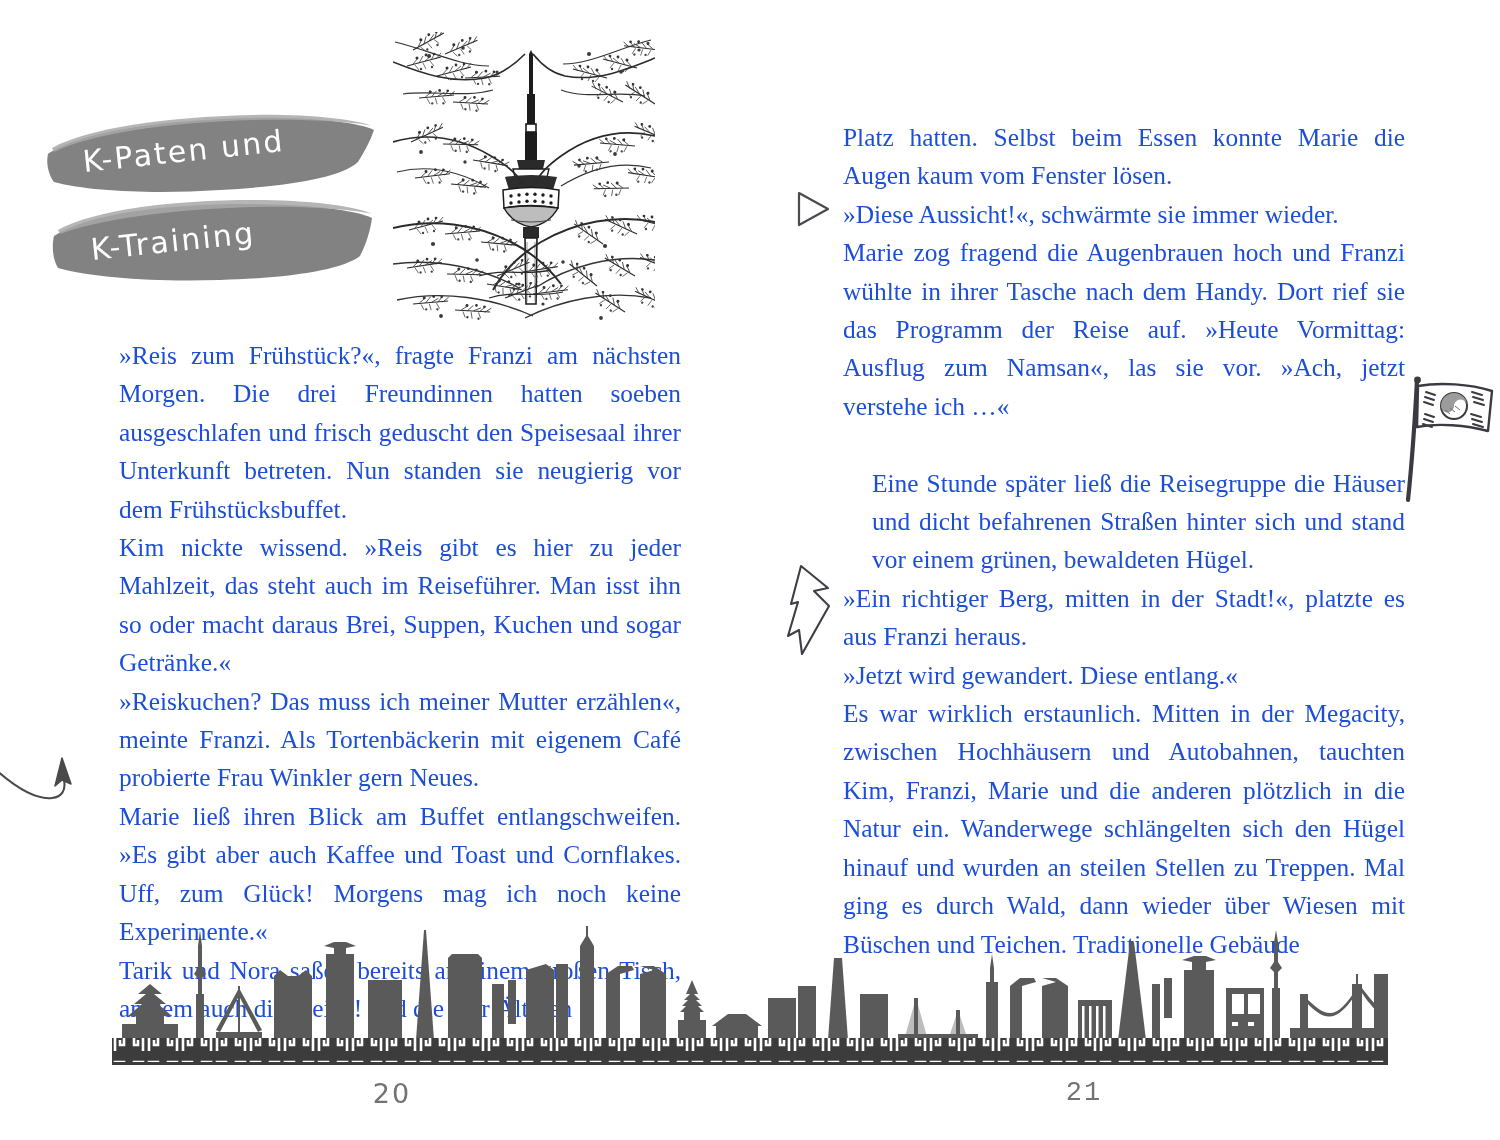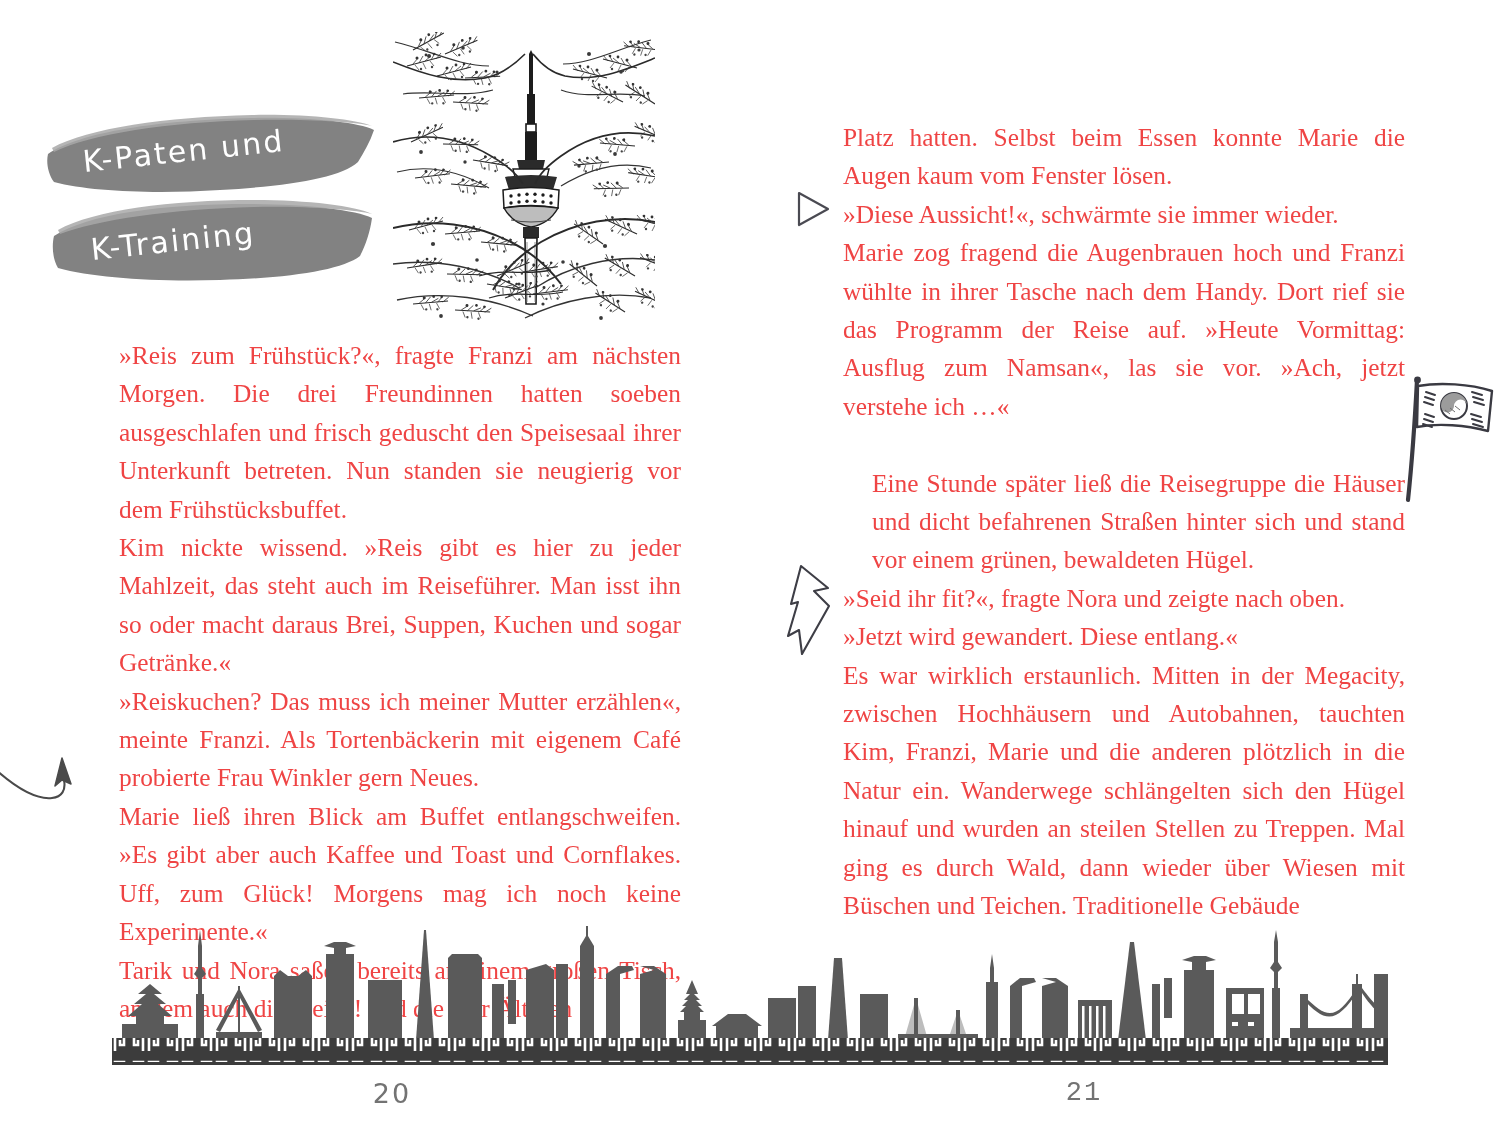--- a/index.html
+++ b/index.html
@@ -49,21 +49,21 @@
 
   
   .column {
     position: absolute;
     top: 336px;
     width: 562px;
     font-size: 25.4px;
     line-height: 38.4px;
     text-align: justify;
     text-justify: inter-word;
-    color: #ef4444;
+    color: #1d4ed8;
   }
   #column-left  { left: 119px; }
   #column-right { left: 843px; top: 118px; }
 
   .para {
     margin: 0;
     text-indent: 0;
   }
   .para.gap-before { margin-top: 38.4px; margin-left: 29px; }
 
@@ -276,21 +276,21 @@
     <p class="para">»Reiskuchen? Das muss ich meiner Mutter erzählen«, meinte Franzi. Als Tortenbäckerin mit eigenem Café probierte Frau Winkler gern Neues.</p>
     <p class="para">Marie ließ ihren Blick am Buffet entlangschweifen. »Es gibt aber auch Kaffee und Toast und Cornflakes. Uff, zum Glück! Morgens mag ich noch keine Experimente.«</p>
     <p class="para">Tarik und Nora saßen bereits an einem großen Tisch, an dem auch die drei !!! und die vier Älteren</p>
   </div>
 
   <div id="column-right" class="column">
     <p class="para">Platz hatten. Selbst beim Essen konnte Marie die Augen kaum vom Fenster lösen.</p>
     <p class="para">»Diese Aussicht!«, schwärmte sie immer wieder.</p>
     <p class="para">Marie zog fragend die Augenbrauen hoch und Franzi wühlte in ihrer Tasche nach dem Handy. Dort rief sie das Programm der Reise auf. »Heute Vormittag: Ausflug zum Namsan«, las sie vor. »Ach, jetzt verstehe ich …«</p>
     <p class="para gap-before">Eine Stunde später ließ die Reisegruppe die Häuser und dicht befahrenen Straßen hinter sich und stand vor einem grünen, bewaldeten Hügel.</p>
-    <p class="para">»Seid ihr fit?«, fragte Nora und zeigte nach oben.</p>
+    <p class="para">»Ein richtiger Berg, mitten in der Stadt!«, platzte es aus Franzi heraus.</p>
     <p class="para">»Jetzt wird gewandert. Diese entlang.«</p>
     <p class="para">Es war wirklich erstaunlich. Mitten in der Megacity, zwischen Hochhäusern und Autobahnen, tauchten Kim, Franzi, Marie und die anderen plötzlich in die Natur ein. Wanderwege schlängelten sich den Hügel hinauf und wurden an steilen Stellen zu Treppen. Mal ging es durch Wald, dann wieder über Wiesen mit Büschen und Teichen. Traditionelle Gebäude</p>
   </div>
 
   <div id="doodle-triangle" class="doodle">
     <svg viewBox="0 0 40 38" width="40" height="38" aria-hidden="true">
       <path d="M6,3 L35,19 L6,35 Z" fill="none" stroke="#4a4a52" stroke-width="2.2" stroke-linejoin="round"></path>
     </svg>
   </div>
 

